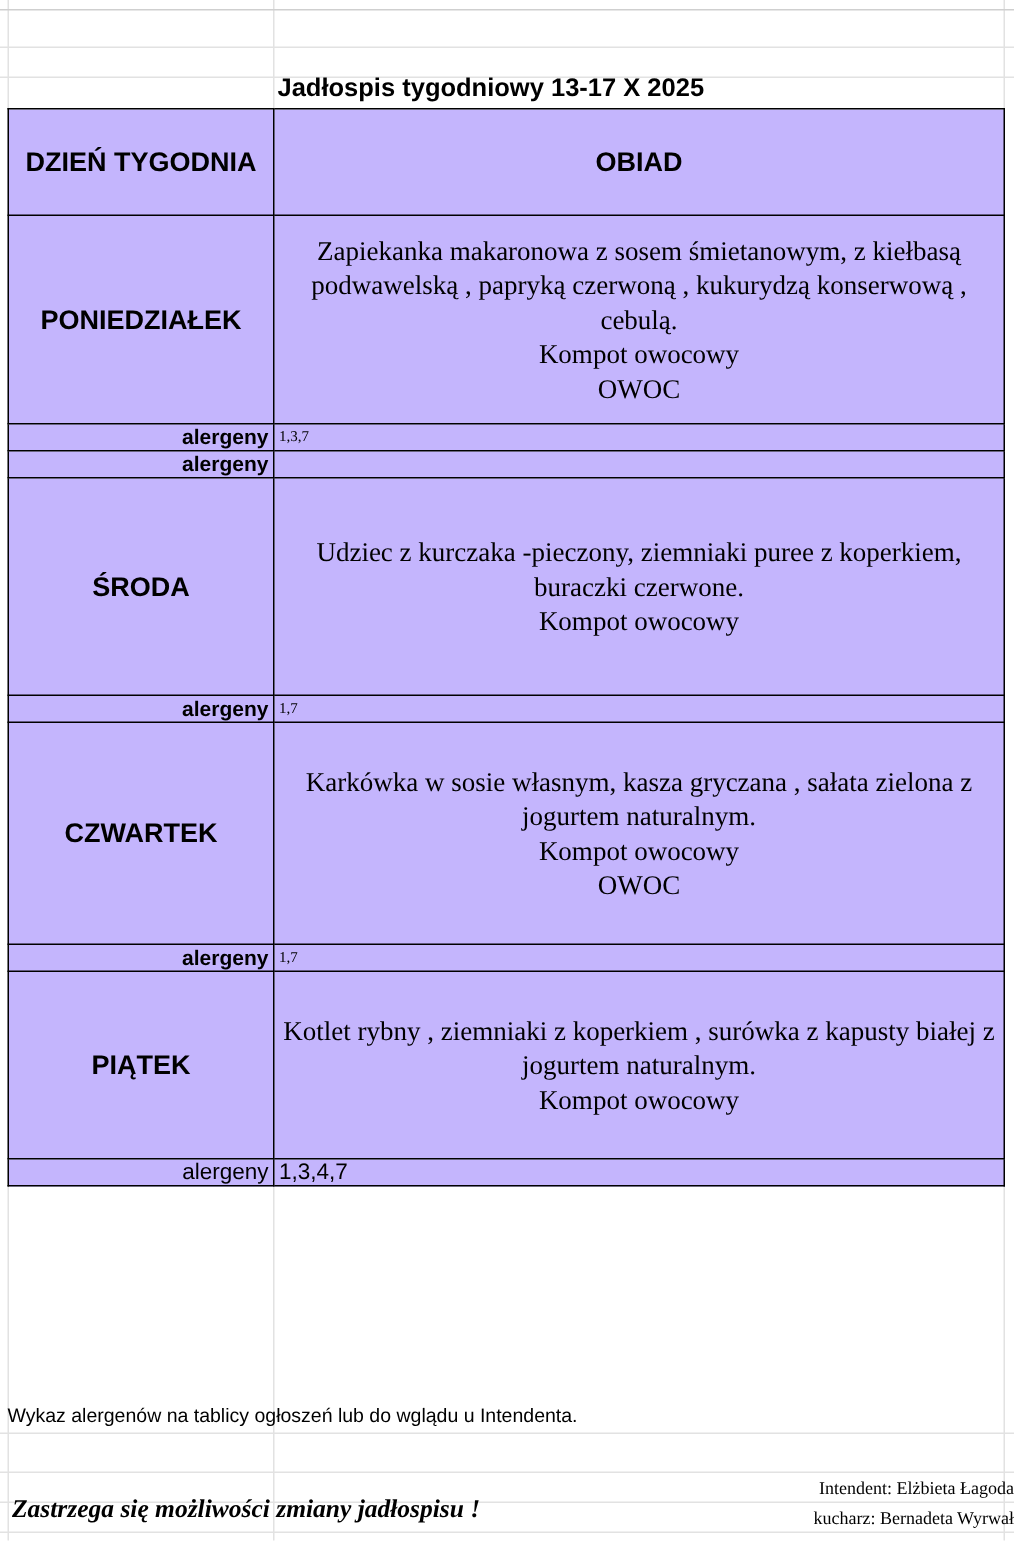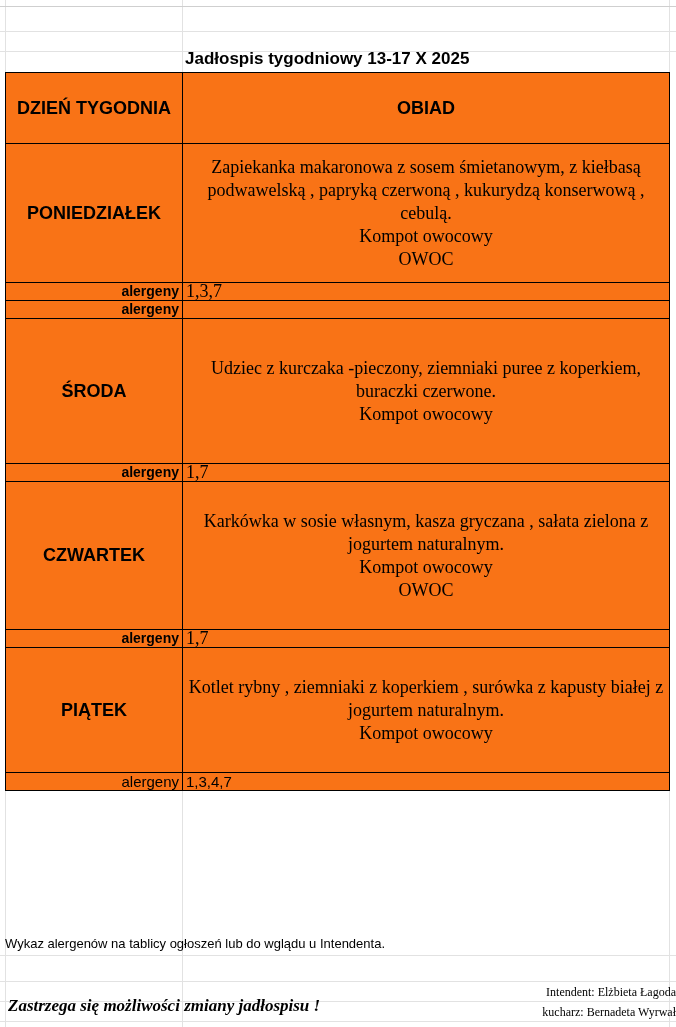--- a/index.html
+++ b/index.html
@@ -2,25 +2,25 @@
 <html><head>
   <meta charset="utf-8">
   <style>
     html, body { margin:0; padding:0; background:#fff; }
     body { width:676px; height:1027px; position:relative; overflow:hidden; font-family:"Liberation Sans", sans-serif; color:#000; }
     .grid { position:absolute; inset:0; }
     .hline { position:absolute; left:0; right:0; height:1px; background:#e2e2e2; }
     .vline { position:absolute; top:0; bottom:0; width:1px; background:#e2e2e2; }
     .title { position:absolute; left:185px; top:9px; font-size:17px; font-weight:bold;margin-top:40px; }
     table.menu { position:absolute; left:5px; top:72px; width:664px; border-collapse:collapse; table-layout:fixed; }
-    table.menu td { border:1px solid #000; padding:0 3px; vertical-align:middle; background:#f97316; }
+    table.menu td { border:1px solid #000; padding:0 3px; vertical-align:middle; background:#c4b5fd; }
     td.day { text-align:center; font-weight:bold; font-size:18px; font-family:"Liberation Sans", sans-serif; }
     td.meal { text-align:center; font-family:"Liberation Serif", serif; font-size:18px; line-height:23px;margin-left:18px; }
     td.alg-label { text-align:right; font-weight:bold; font-size:14px; height:17px; line-height:17px; }
-    td.alg-value { font-family:"Liberation Serif", serif; font-size:18px; height:17px; line-height:17px; }
+    td.alg-value { font-family:"Liberation Serif", serif; font-size:10px; height:17px; line-height:17px; }
     tr.last td.alg-label { font-weight:normal; font-family:"Liberation Sans", sans-serif; font-size:15px; }
     tr.last td.alg-value { font-family:"Liberation Sans", sans-serif; font-size:15px; }
     .meal-line { display:block; }
     .note { position:absolute; left:5px; top:936px; font-size:13px; }
     .warn { position:absolute; left:8px; top:996px; font-family:"Liberation Serif", serif; font-style:italic; font-weight:bold; font-size:17px; }
     .sig { position:absolute; right:0; font-family:"Liberation Serif", serif; font-size:12px; }
   </style>
 </head>
 <body>
 

